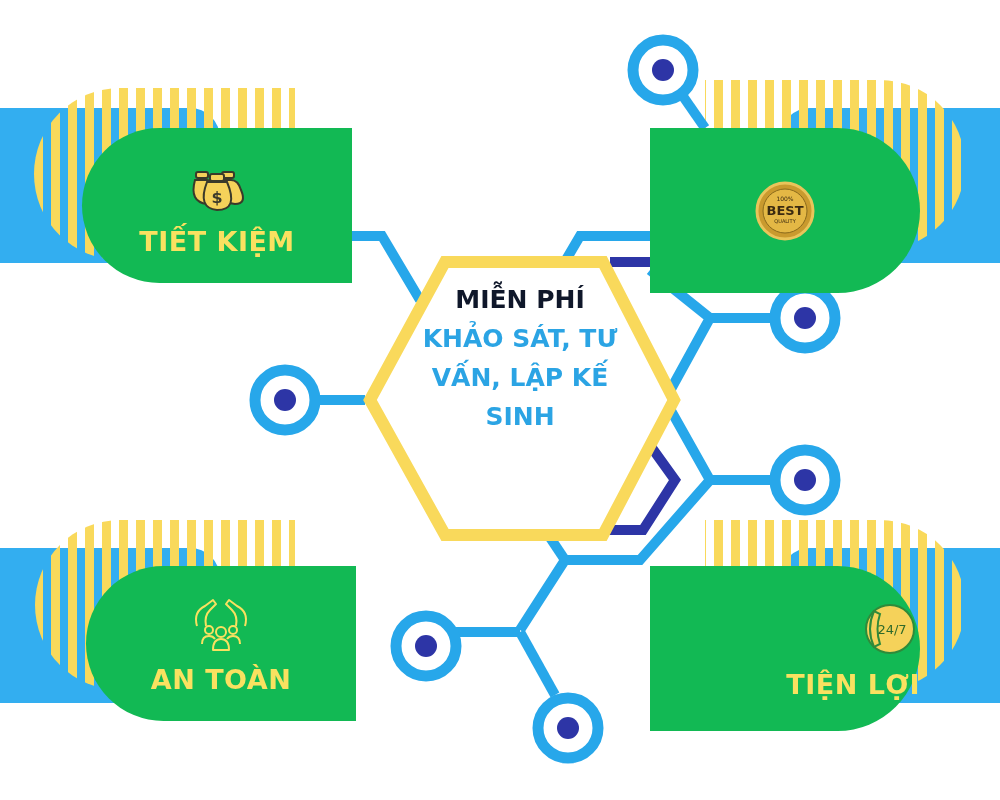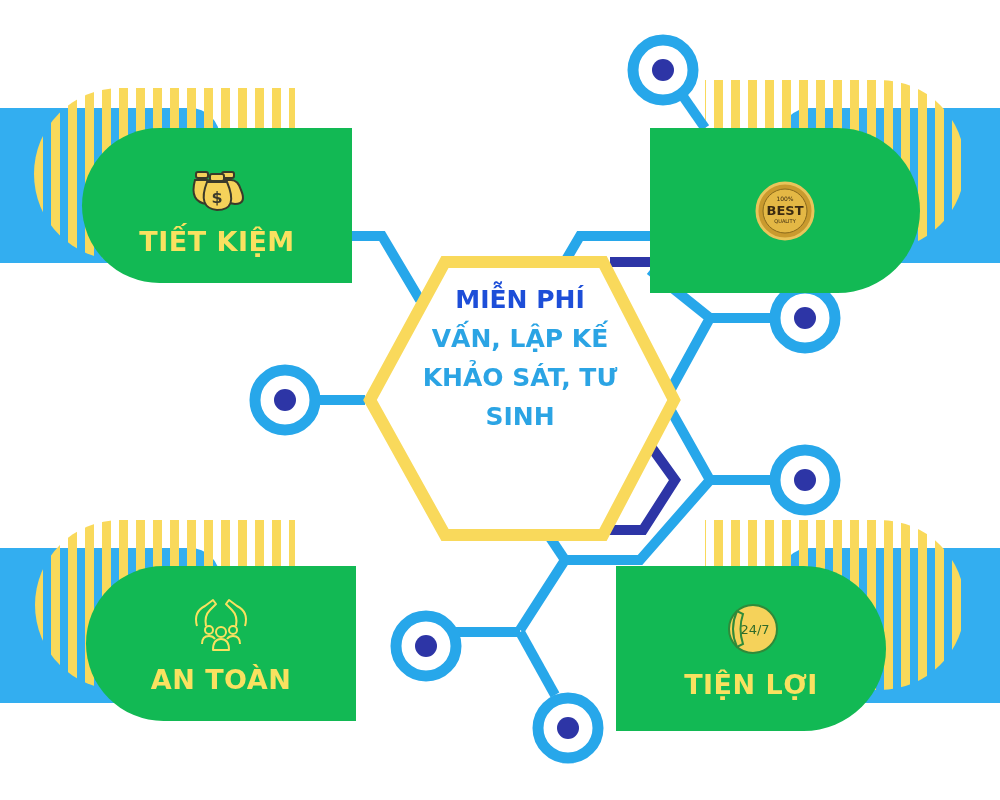--- a/index.html
+++ b/index.html
@@ -4,21 +4,21 @@
 <style>
   html, body { margin:0; padding:0; background:#ffffff; }
   body { width:1000px; height:800px; position:relative; overflow:hidden; font-family:"DejaVu Sans", sans-serif; }
   .layer { position:absolute; left:0; top:0; width:1000px; height:800px; }
   .card { position:absolute; background:#12b954; display:flex; flex-direction:column; align-items:center; justify-content:center; }
   .card-left { border-radius:125px 0 0 125px; width:270px; height:155px; }
   .card-right { border-radius:0 125px 125px 0; width:270px; height:165px; }
   .card-label { color:#f9e160; font-weight:bold; font-size:27px; letter-spacing:0.5px; margin-top:8px; }
   .card-icon { width:64px; height:64px; }
   .hex-text { position:absolute; left:380px; top:280px; width:280px; text-align:center; font-weight:bold; font-size:25px; line-height:39px; }
-  .hex-title { color:#1d4ed8; display:block; }
+  .hex-title { color:#0f172a; display:block; }
   .hex-line { color:#2ba4e4; display:block; }
 </style>
 </head>
 <body>
 
 <svg class="layer" viewBox="0 0 1000 800" xmlns="http://www.w3.org/2000/svg">
   <defs>
     <clipPath id="stripeTL">
         <path d="M120,88 L295,88 L295,260 L120,260 A85,85 0 0 1 120,88 Z"></path>
       </clipPath>
@@ -99,22 +99,22 @@
       </g>
     <g>
         <circle cx="568" cy="728" r="30" fill="#ffffff" stroke="#27a7ea" stroke-width="11"></circle>
         <circle cx="568" cy="728" r="11" fill="#2d35a6"></circle>
       </g>
   </g>
 </svg>
 
 <div class="hex-text">
   <span class="hex-title">MIỄN PHÍ</span>
+  <span class="hex-line">KHẢO SÁT, TƯ</span>
   <span class="hex-line">VẤN, LẬP KẾ</span>
-  <span class="hex-line">KHẢO SÁT, TƯ</span>
   <span class="hex-line">SINH</span>
 </div>
 
 <div class="card card-left" style="left:82px; top:128px;">
   <svg class="card-icon" viewBox="0 0 64 64">
     <g stroke="#3a3a2a" stroke-width="2" fill="#f5d25a">
       <path d="M10,26 q-6,22 12,24 q12,0 10,-14 q-3,-10 -10,-10 z"></path>
       <path d="M42,26 q-6,22 12,24 q12,0 6,-14 q-3,-10 -10,-10 z" transform="translate(-4,0)"></path>
       <path d="M22,28 q-10,26 10,28 q22,0 10,-28 z"></path>
       <rect x="11" y="18" width="12" height="6" rx="2"></rect>
@@ -145,20 +145,20 @@
       <circle cx="44" cy="38" r="4"></circle>
       <circle cx="32" cy="40" r="5"></circle>
       <path d="M13,52 q0,-8 7,-8 q4,0 6,3"></path>
       <path d="M51,52 q0,-8 -7,-8 q-4,0 -6,3"></path>
       <path d="M24,58 q0,-11 8,-11 q8,0 8,11 z"></path>
     </g>
   </svg>
   <div class="card-label">AN TOÀN</div>
 </div>
 
-<div class="card card-right" style="left:616px; top:566px;">
+<div class="card card-right" style="left:650px; top:566px;align-items:flex-end;">
   <svg class="card-icon" viewBox="0 0 64 64">
     <circle cx="34" cy="32" r="24" fill="#f5d25a" stroke="#2f8a3a" stroke-width="2"></circle>
     <path d="M18,14 q-8,18 0,36 l6,-3 q-5,-15 0,-30 z" fill="#f5d25a" stroke="#2f8a3a" stroke-width="2"></path>
     <text x="36" y="37" font-size="13" text-anchor="middle" fill="#2f6a2a" font-family="DejaVu Sans, sans-serif">24/7</text>
   </svg>
   <div class="card-label">TIỆN LỢI</div>
 </div>
 
 </body></html>

